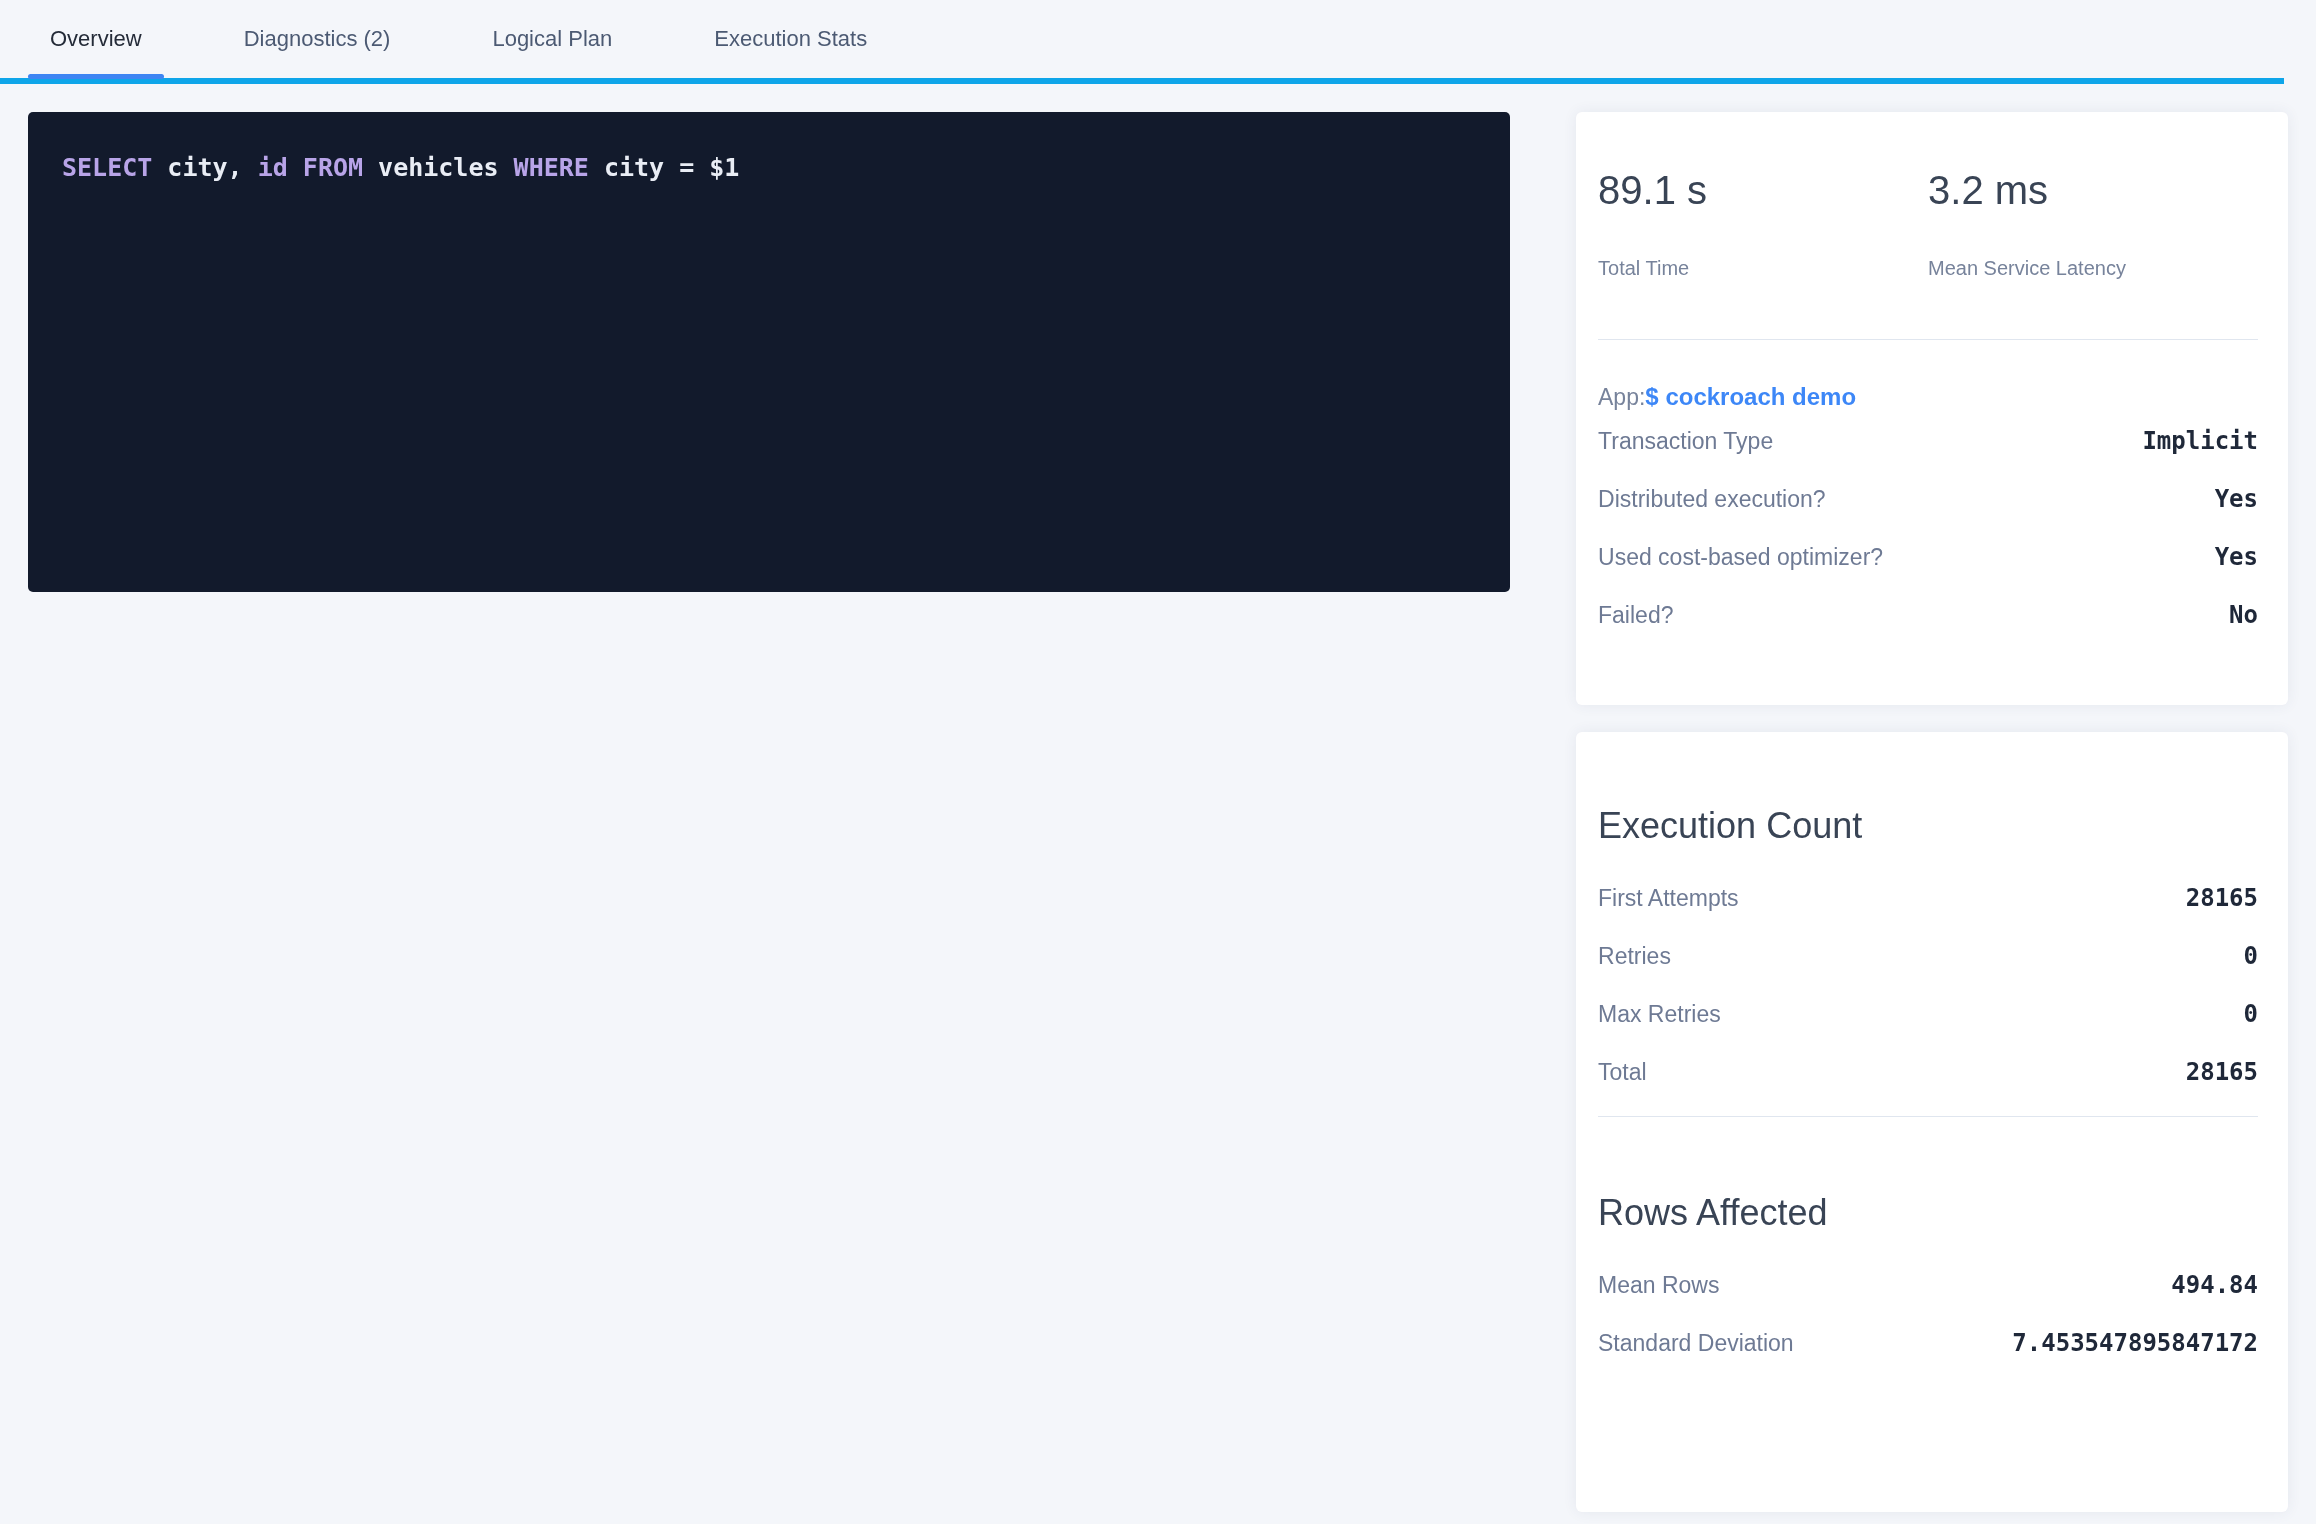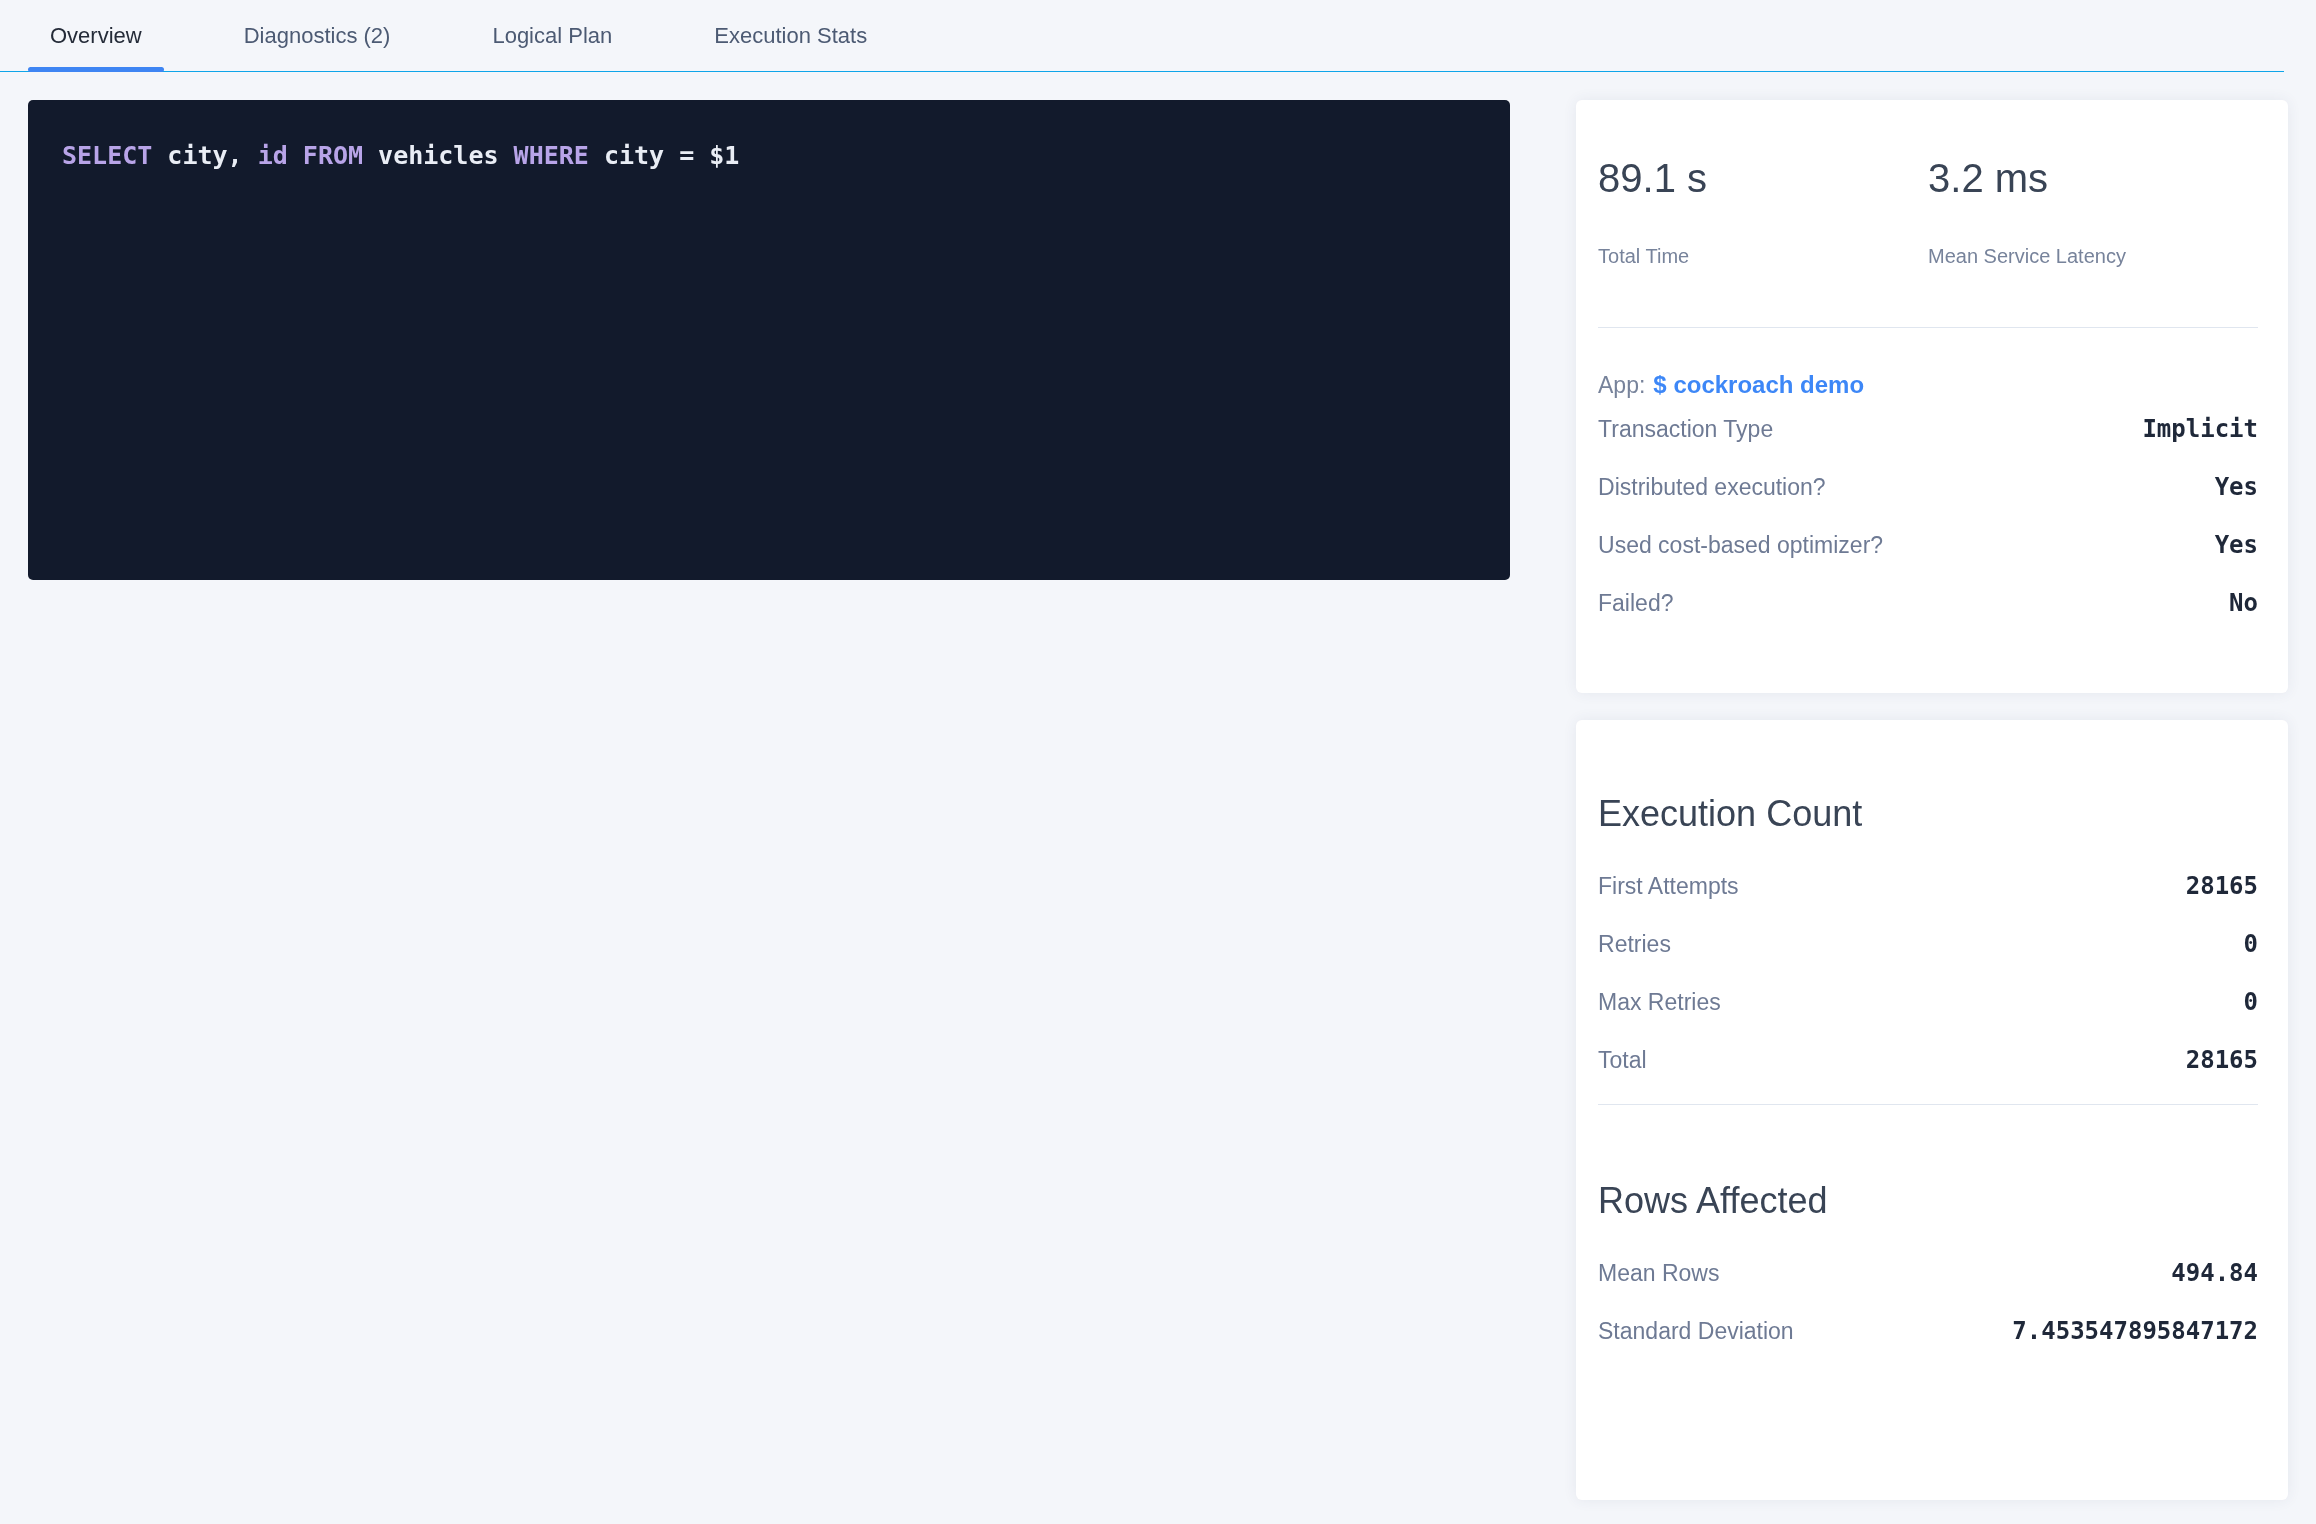--- a/index.html
+++ b/index.html
@@ -7,23 +7,23 @@
   body {
     width: 2316px; height: 1524px;
     font-family: "Liberation Sans", "DejaVu Sans", sans-serif;
     color: #394455;
     overflow: hidden;
   }
   .page { width: 2316px; height: 1524px; position: relative; }
 
   
   .tabbar {
-    height: 72px;
+    height: 84px;
     margin-right: 32px;
-    border-bottom: 1px solid #0ea5e9;
+    border-bottom: 6px solid #0ea5e9;
     display: flex;
     align-items: stretch;
     padding-left: 28px;
   }
   .tab {
     position: relative;
     display: flex;
     align-items: center;
     padding: 0 22px;
     margin-right: 58px;
@@ -97,21 +97,20 @@
     font-size: 23px;
     color: #77839b;
     line-height: 28px;
     height: 28px;
   }
   .app-link {
     font-size: 24px;
     font-weight: bold;
     color: #3d87f7;
     text-decoration: none;
-    margin-left: 8px;
   }
 
   .kv-rows { margin-top: 16px; }
   .kv-row {
     display: flex;
     justify-content: space-between;
     align-items: baseline;
     height: 28px;
     margin-bottom: 30px;
   }

